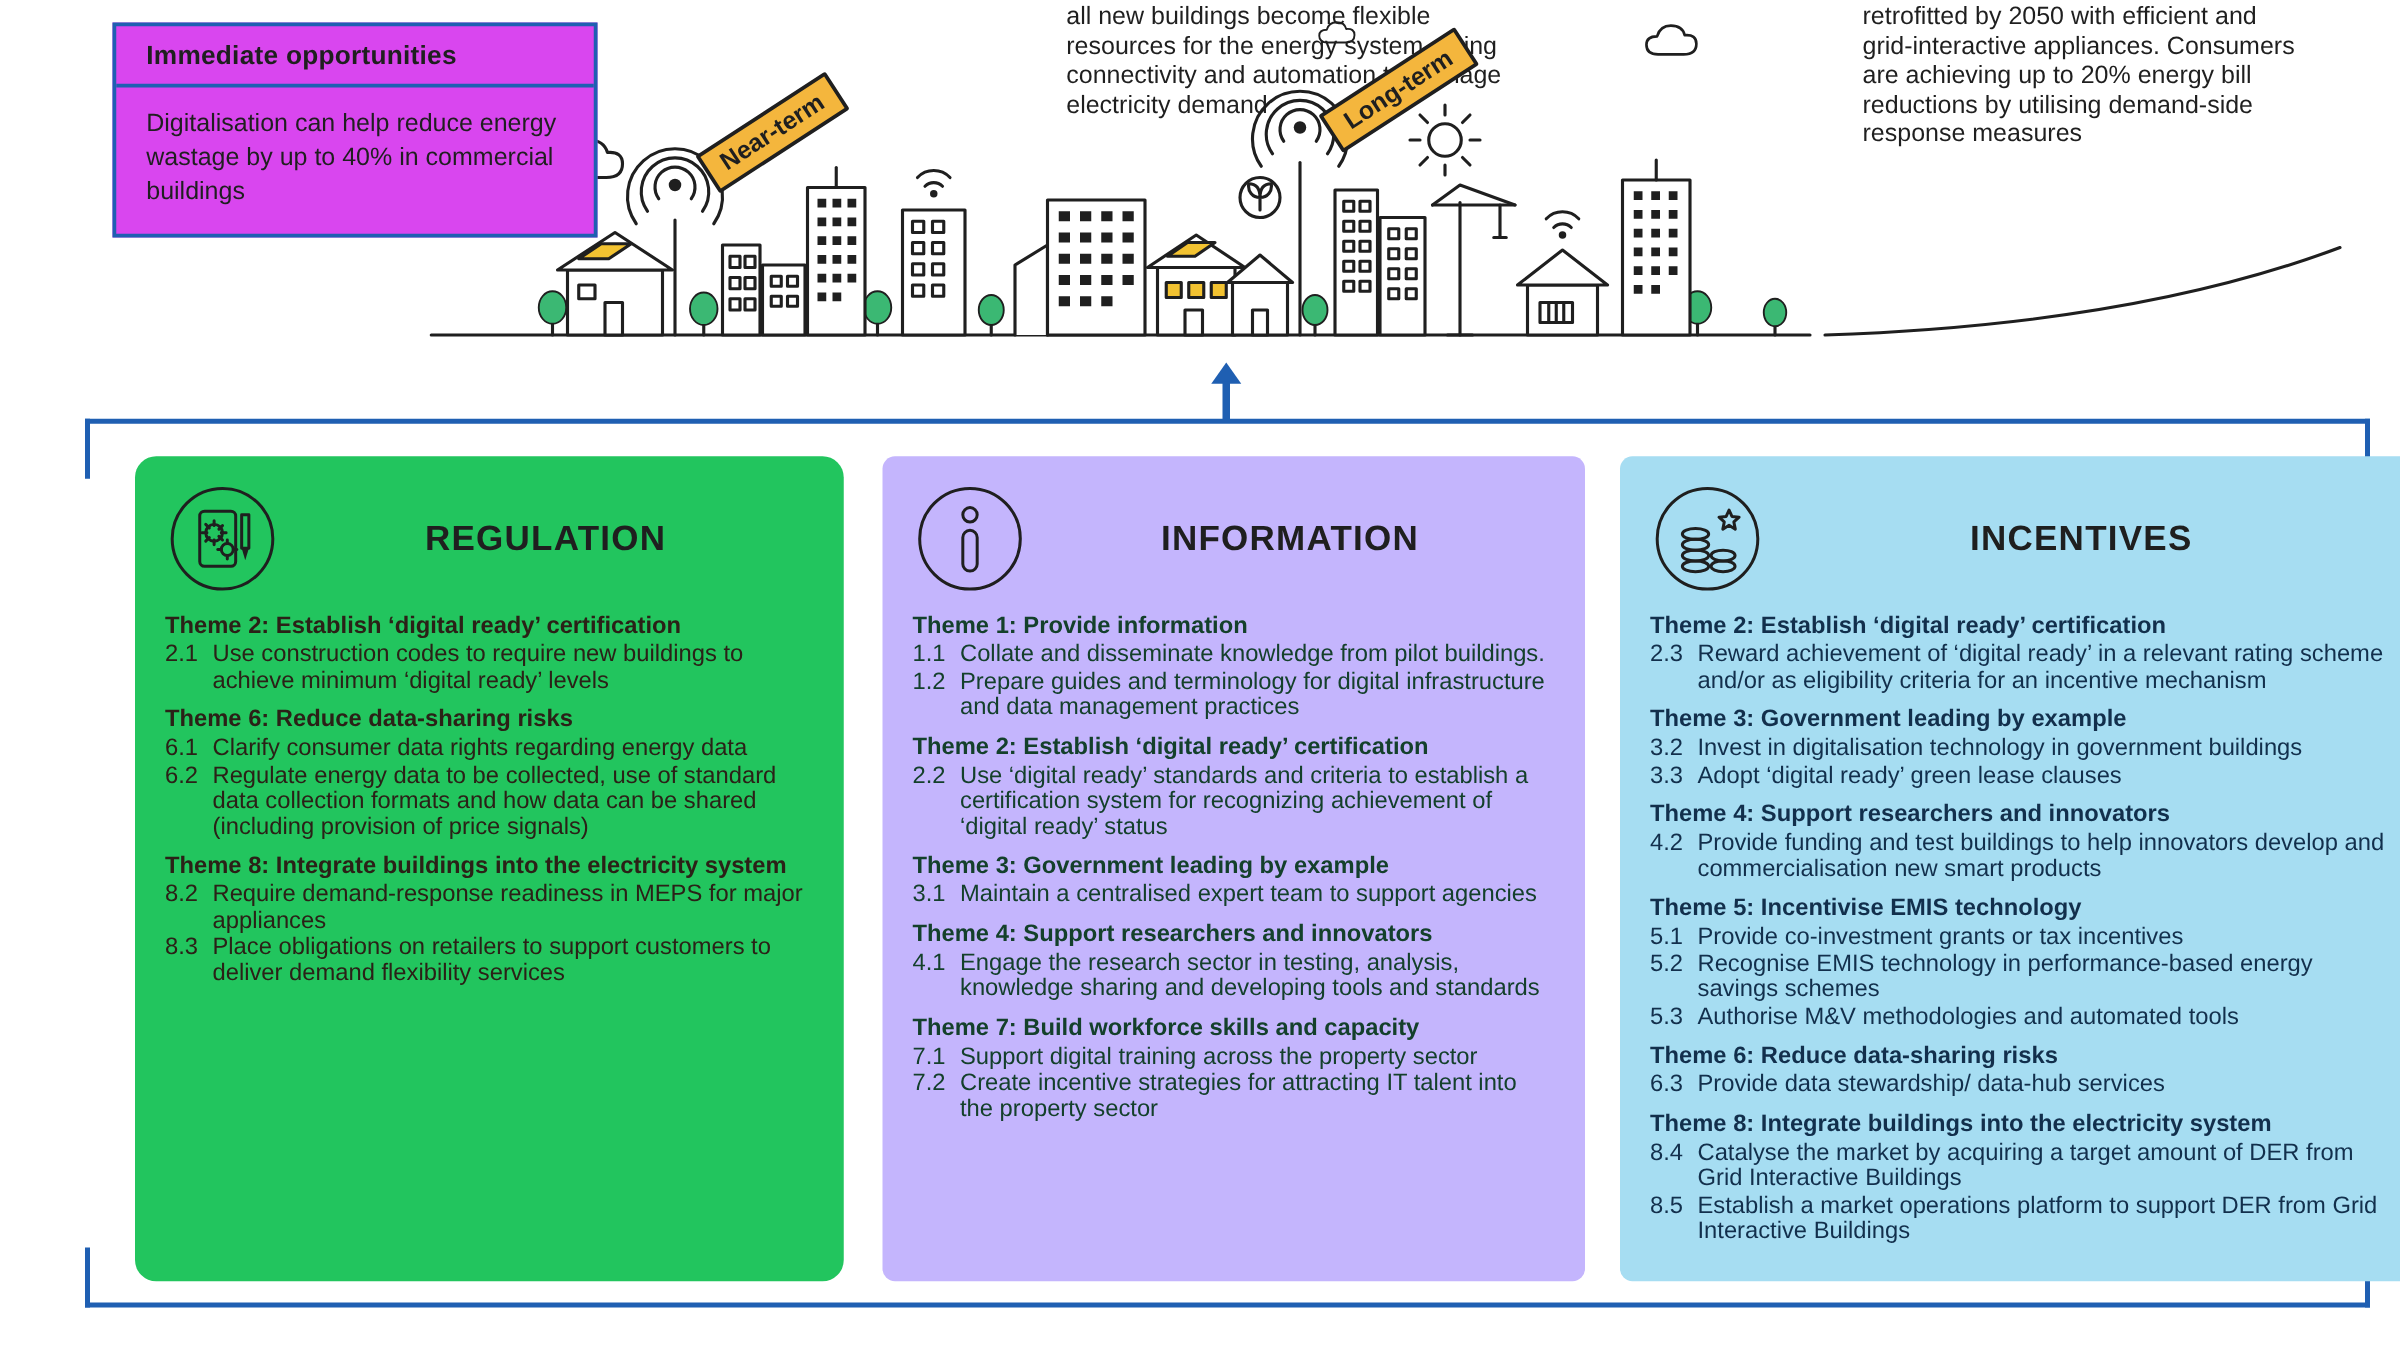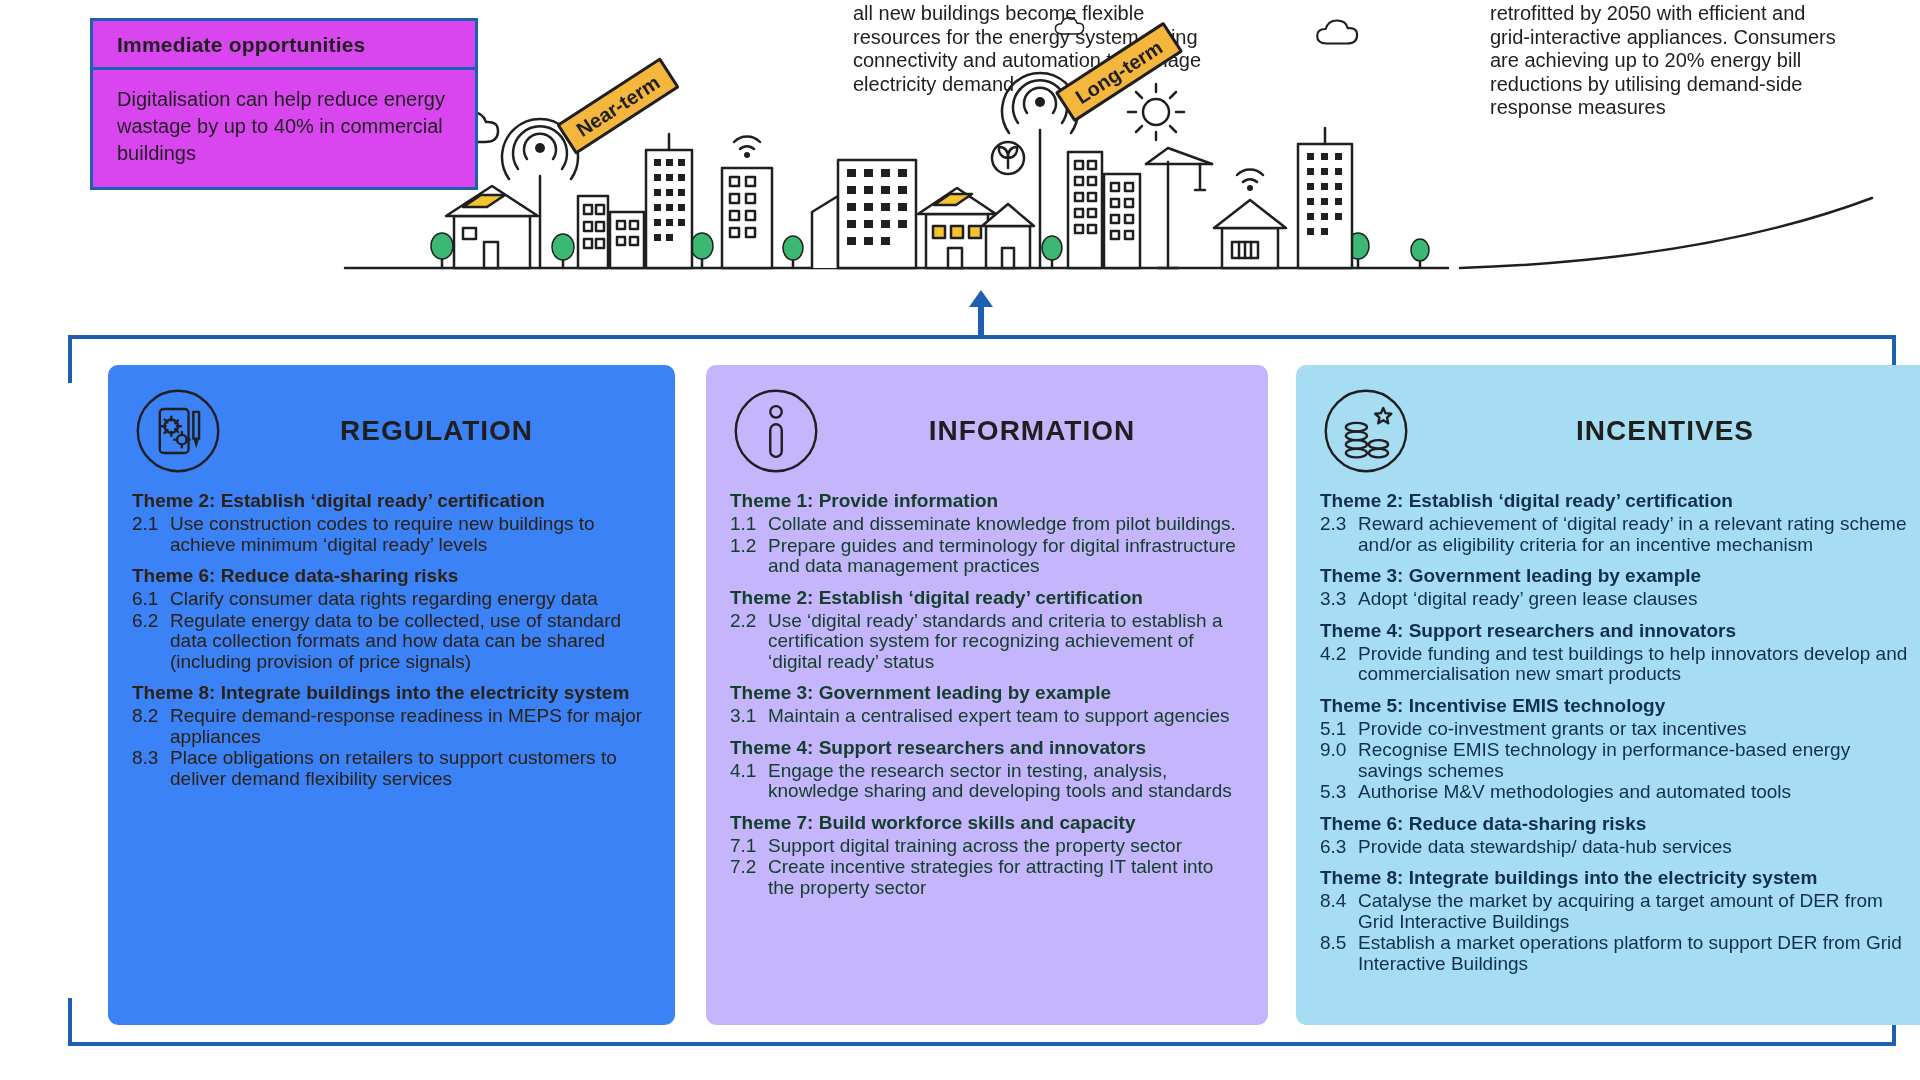--- a/index.html
+++ b/index.html
@@ -314,21 +314,21 @@
   <div id="arrow-head" class="abs"></div>
   <div id="arrow-shaft" class="abs"></div>
 
   <div class="abs bl" style="left:68px;top:335px;width:1828px;height:4px"></div>
   <div class="abs bl" style="left:68px;top:335px;width:4px;height:48px"></div>
   <div class="abs bl" style="left:1892px;top:335px;width:4px;height:48px"></div>
   <div class="abs bl" style="left:68px;top:1042px;width:1828px;height:4px"></div>
   <div class="abs bl" style="left:68px;top:998px;width:4px;height:48px"></div>
   <div class="abs bl" style="left:1892px;top:998px;width:4px;height:48px"></div>
 
-  <section id="panel-0" class="abs panel" style="background: #3b82f6; color: rgb(43, 33, 23);">
+  <section id="panel-0" class="abs panel" style="background: #22c55e; color: rgb(43, 33, 23); border-radius: 17px;">
     <div class="head">
       <svg width="92" height="92" viewBox="0 0 96 96">
         <circle class="ln" cx="48" cy="48" r="42" stroke-width="3.5"></circle>
         <rect class="ln" x="29" y="25" rx="4" width="30" height="46"></rect>
         <circle class="ln" cx="41" cy="43" r="7"></circle>
         <path class="ln" d="M41 33 v4 M41 49 v4 M31 43 h4 M47 43 h4 M34 36 l3 3 M45 40 l3 -3 M34 50 l3 -3 M45 46 l3 3" stroke-width="2"></path>
         <circle class="ln" cx="52" cy="57" r="5"></circle>
         <path class="ln" d="M52 49 v3 M52 62 v3 M44 57 h3 M57 57 h3" stroke-width="2"></path>
         <rect class="ln" x="64" y="28" width="6" height="28"></rect>
         <path d="M64 56 h6 l-3 10 z" fill="#1f1f1f"></path>
@@ -423,35 +423,39 @@
       <div class="title">INCENTIVES</div>
     </div>
     <div class="themes">
         <div class="theme-heading">Theme 2: Establish ‘digital ready’ certification</div>
         <div class="item">
           <span class="num">2.3</span>
           <span class="txt">Reward achievement of ‘digital ready’ in a relevant rating scheme and/or as eligibility criteria for an incentive mechanism</span>
         </div>
         <div class="theme-heading">Theme 3: Government leading by example</div>
         <div class="item">
+          <span class="num">3.2</span>
+          <span class="txt">Invest in digitalisation technology in government buildings</span>
+        </div>
+        <div class="item">
           <span class="num">3.3</span>
           <span class="txt">Adopt ‘digital ready’ green lease clauses</span>
         </div>
         <div class="theme-heading">Theme 4: Support researchers and innovators</div>
         <div class="item">
           <span class="num">4.2</span>
           <span class="txt">Provide funding and test buildings to help innovators develop and commercialisation new smart products</span>
         </div>
         <div class="theme-heading">Theme 5: Incentivise EMIS technology</div>
         <div class="item">
           <span class="num">5.1</span>
           <span class="txt">Provide co-investment grants or tax incentives</span>
         </div>
         <div class="item">
-          <span class="num">9.0</span>
+          <span class="num">5.2</span>
           <span class="txt">Recognise EMIS technology in performance-based energy savings schemes</span>
         </div>
         <div class="item">
           <span class="num">5.3</span>
           <span class="txt">Authorise M&amp;V methodologies and automated tools</span>
         </div>
         <div class="theme-heading">Theme 6: Reduce data-sharing risks</div>
         <div class="item">
           <span class="num">6.3</span>
           <span class="txt">Provide data stewardship/ data-hub services</span>

